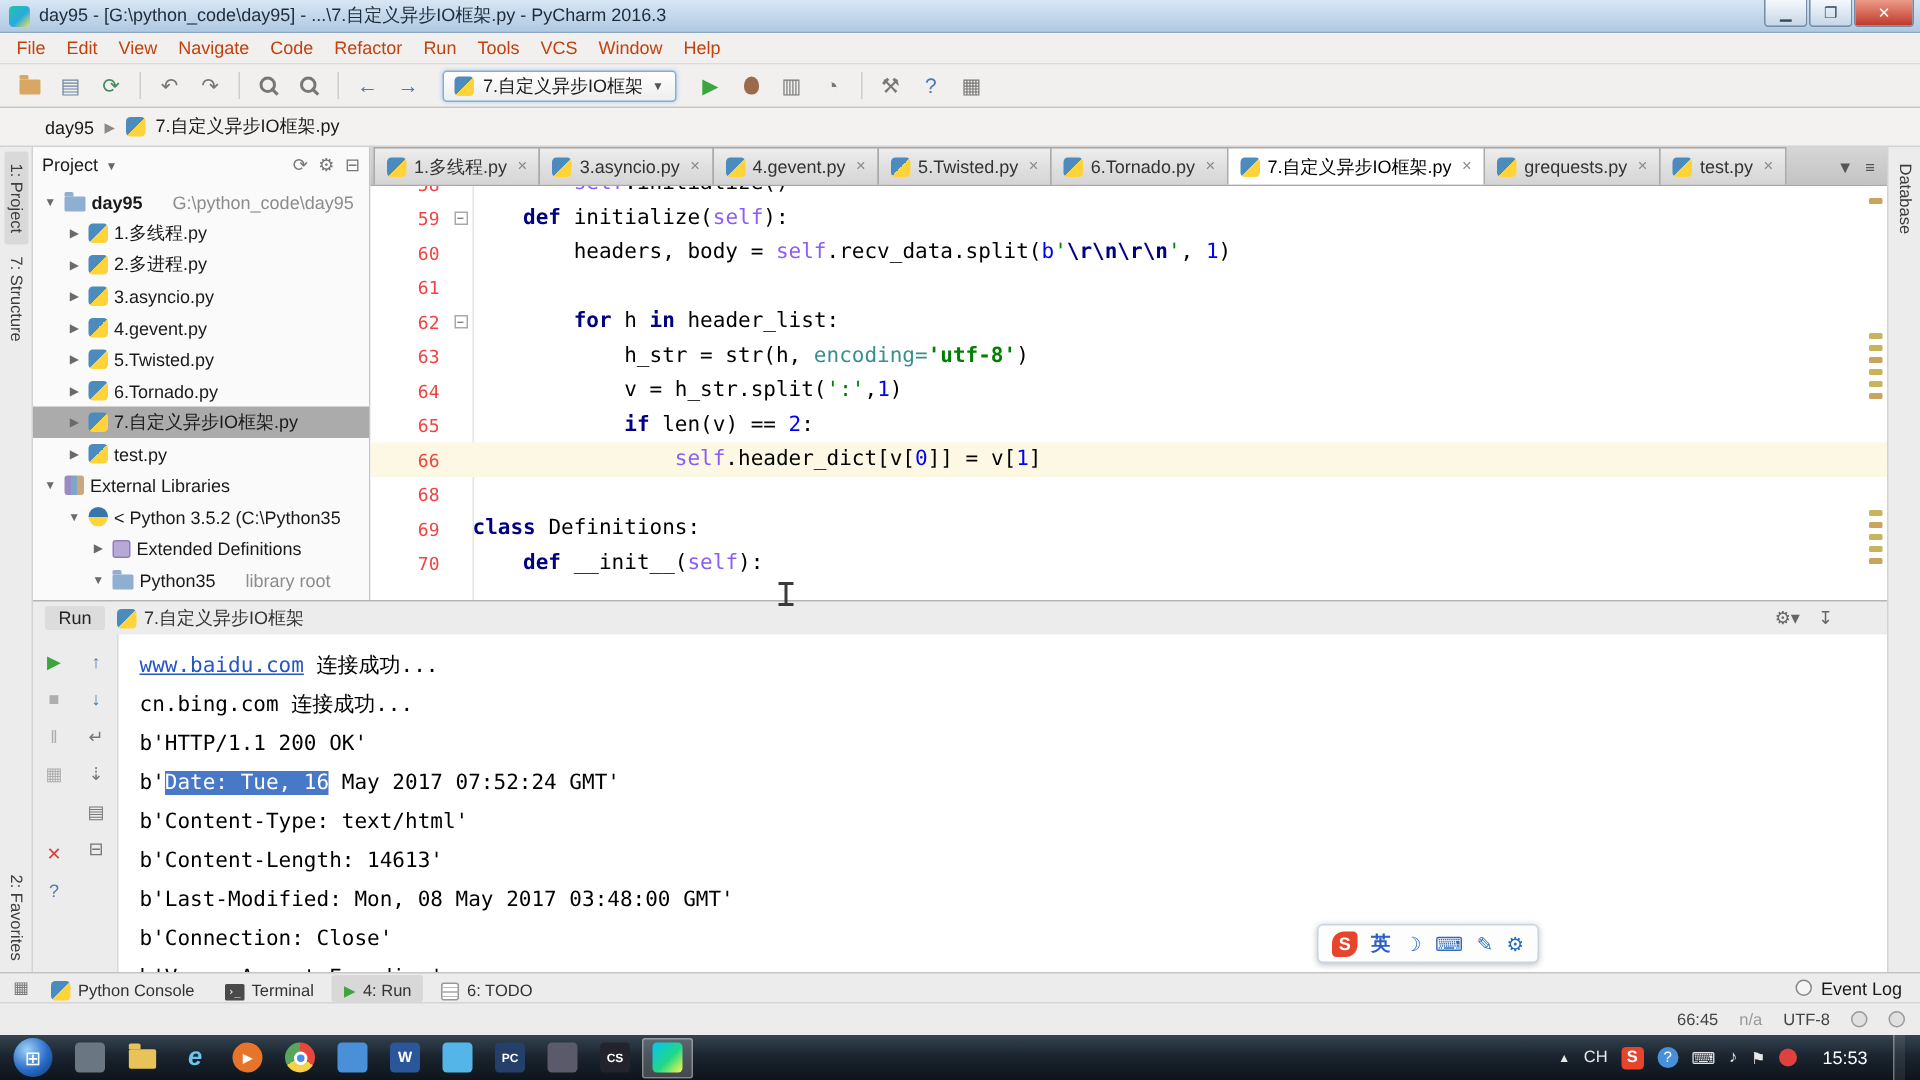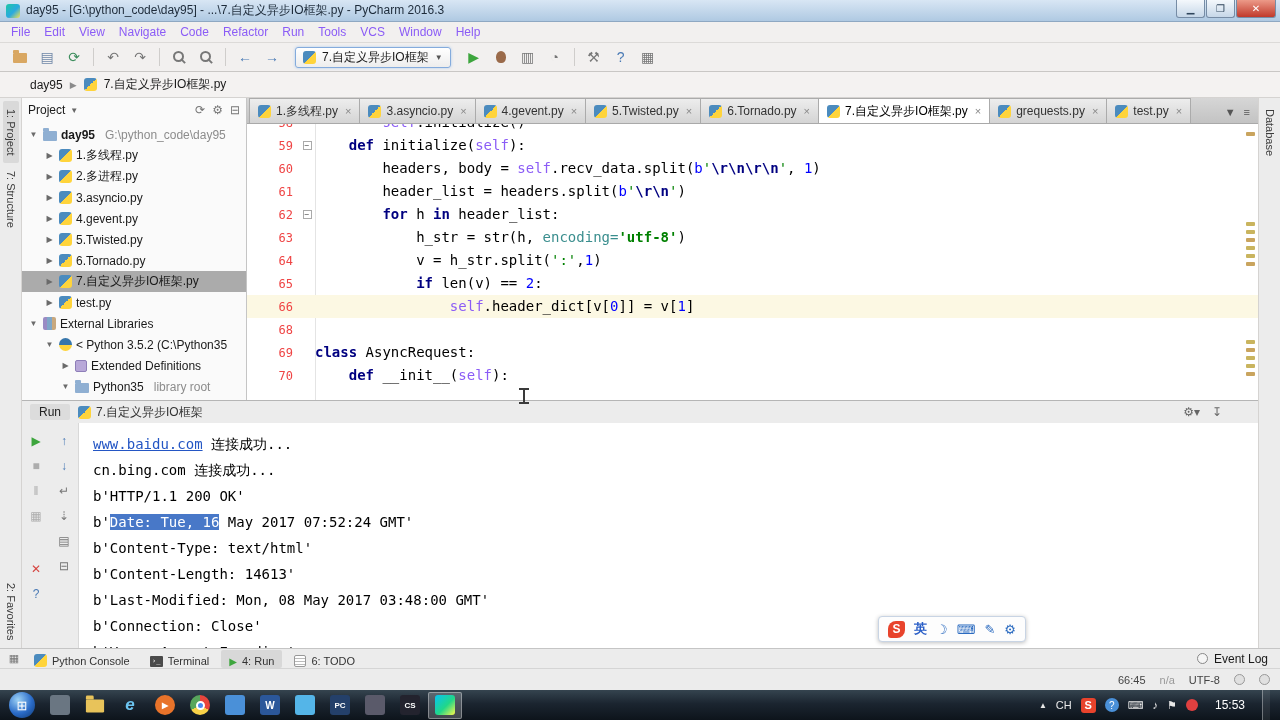--- a/index.html
+++ b/index.html
@@ -10,21 +10,21 @@
 
 .titlebar{height:22px;background:linear-gradient(#D8E6F4,#AFC9E2);display:flex;align-items:center;padding:0 0 0 6px;border-bottom:1px solid #8FA8C2;flex:none}
 .title-icon{width:14px;height:14px;border-radius:3px;background:linear-gradient(135deg,#1FC8A5 0%,#2AA9E0 55%,#F7E34D 100%);margin-right:6px;flex:none}
 .title-text{font-size:12px;color:#1d2b3a;white-space:nowrap;overflow:hidden}
 .win-btns{margin-left:auto;display:flex;height:18px;align-self:flex-start}
 .win-btn{width:29px;height:18px;border:1px solid #768CA5;border-top:none;background:linear-gradient(#F4F8FC,#C6D7E8);display:flex;align-items:center;justify-content:center;font-size:10px;color:#30465C;border-radius:0 0 3px 3px;margin-left:1px}
 .win-btn.close{background:linear-gradient(#EC9A88,#C0392B);color:#fff;width:40px;margin-right:4px}
 
 
 .menubar{height:21px;background:#F2F0EF;display:flex;align-items:center;padding-left:4px;border-bottom:1px solid #DCDAD8;flex:none}
-.menu-item{padding:2px 7px;font-size:12px;color:#8b5cf6}
+.menu-item{padding:2px 7px;font-size:12px;color:#c2410c}
 
 
 .toolbar{height:29px;background:#F2F0EF;display:flex;align-items:center;padding:0 8px;border-bottom:1px solid #C9C7C5;gap:3px;flex:none}
 .tb-icon{width:24px;height:22px;display:flex;align-items:center;justify-content:center;font-size:14px;color:#6E6E6E}
 .tb-sep{width:1px;height:18px;background:#CFCDCB;margin:0 4px}
 .combo{height:21px;border:1px solid #84ABDC;box-shadow:0 0 3px #AFCBEE;border-radius:3px;background:linear-gradient(#FFFFFF,#EDEDED);display:flex;align-items:center;padding:0 7px;gap:6px;margin:0 8px;min-width:155px}
 .combo .caret{font-size:8px;color:#555;margin-left:auto}
 .pyicon{width:13px;height:13px;border-radius:3px;background:linear-gradient(135deg,#4B8BBE 50%,#FFD43B 50%);flex:none}
 .fshape{width:14px;height:10px;border-radius:1px;position:relative;background:currentColor;margin-top:2px}
 .fshape::before{content:"";position:absolute;top:-3px;left:0;width:6px;height:3px;border-radius:1px 1px 0 0;background:currentColor}
@@ -54,21 +54,21 @@
 .project-header{height:24px;display:flex;align-items:center;padding:0 6px;gap:5px;flex:none}
 .project-title{font-size:12px;color:#1a1a1a}
 .ph-caret{font-size:8px;color:#666}
 .ph-icons{margin-left:auto;display:flex;gap:7px;color:#777;font-size:12px}
 .project-tree{flex:1;overflow:hidden;padding-top:2px}
 .tree-row{height:21px;display:flex;align-items:center;gap:4px;white-space:nowrap;overflow:hidden}
 .tree-row.selected{background:#ABABAB}
 .tree-arrow{width:11px;font-size:8px;color:#6a6a6a;text-align:center;flex:none}
 .tree-label{font-size:12px;color:#1a1a1a}
 .tree-label.bold{font-weight:bold}
-.tree-suffix{font-size:12px;color:#8C8C8C;margin-left:6px}
+.tree-suffix{font-size:12px;color:#8C8C8C;margin-left:16px}
 .ic-lib{width:13px;height:13px;background:linear-gradient(90deg,#9A8BC4 0 33%,#7FA6C8 33% 66%,#C8A87E 66%);border-radius:2px;flex:none}
 .ic-pylogo{width:13px;height:13px;border-radius:50%;background:linear-gradient(180deg,#3776AB 50%,#FFD43B 50%);flex:none}
 .ic-defs{width:12px;height:12px;background:#B8A8D8;border:1px solid #8E7EB8;border-radius:2px;flex:none}
 
 
 .editor-area{flex:1;display:flex;flex-direction:column;min-width:0;position:relative}
 .tab-strip{height:26px;background:linear-gradient(#D6D6D6,#C3C3C3);display:flex;align-items:flex-end;padding-left:2px;border-bottom:1px solid #A9A9A9;flex:none}
 .tab{height:25px;display:flex;align-items:center;gap:5px;padding:0 8px;background:linear-gradient(#EDEDED,#D4D4D4);border:1px solid #ABABAB;border-bottom:none;margin-right:-1px;font-size:12px;color:#333;white-space:nowrap}
 .tab.active{background:#FFFFFF;color:#000;position:relative;z-index:2}
 .tab-close{color:#888;font-size:11px;margin-left:2px}
@@ -354,28 +354,28 @@
               <div class="tab-strip-end">
                 <span>▼</span>
                 <span>≡</span>
               </div>
             </div>
           <div class="editor-body">
             <div id="editor-lines">
                 <div class="code-row"><span class="gutter-num">58</span><span class="fold"></span><span class="code"><span>        </span><span class="tk-self">self</span><span>.initialize()</span></span></div>
                 <div class="code-row"><span class="gutter-num">59</span><span class="fold"><span class="box">−</span></span><span class="code"><span>    </span><span class="tk-kw">def</span><span> initialize(</span><span class="tk-self">self</span><span>):</span></span></div>
                 <div class="code-row"><span class="gutter-num">60</span><span class="fold"></span><span class="code"><span>        headers, body = </span><span class="tk-self">self</span><span>.recv_data.split(</span><span class="tk-num">b</span><span class="tk-str">'</span><span class="tk-esc">\r\n\r\n</span><span class="tk-str">'</span><span>, </span><span class="tk-num">1</span><span>)</span></span></div>
-                <div class="code-row"><span class="gutter-num">61</span><span class="fold"></span><span class="code"><span>        header_list = headers.split(</span><span class="tk-num">b</span><span class="tk-str">'</span><span class="tk-esc">\r\n</span><span class="tk-str">'</span><span>)</span></span></div>
+                <div class="code-row"><span class="gutter-num">61</span><span class="fold"></span></div>
                 <div class="code-row"><span class="gutter-num">62</span><span class="fold"><span class="box">−</span></span><span class="code"><span>        </span><span class="tk-kw">for</span><span> h </span><span class="tk-kw">in</span><span> header_list:</span></span></div>
                 <div class="code-row"><span class="gutter-num">63</span><span class="fold"></span><span class="code"><span>            h_str = str(h, </span><span class="tk-kwarg">encoding=</span><span class="tk-strb">'utf-8'</span><span>)</span></span></div>
                 <div class="code-row"><span class="gutter-num">64</span><span class="fold"></span><span class="code"><span>            v = h_str.split(</span><span class="tk-str">':'</span><span>,</span><span class="tk-num">1</span><span>)</span></span></div>
                 <div class="code-row"><span class="gutter-num">65</span><span class="fold"></span><span class="code"><span>            </span><span class="tk-kw">if</span><span> len(v) == </span><span class="tk-num">2</span><span>:</span></span></div>
                 <div class="code-row caret-row"><span class="gutter-num">66</span><span class="fold"></span><span class="code"><span>                </span><span class="tk-self">self</span><span>.header_dict[v[</span><span class="tk-num">0</span><span>]] = v[</span><span class="tk-num">1</span><span>]</span></span></div>
                 <div class="code-row"><span class="gutter-num">68</span><span class="fold"></span><span class="code"></span></div>
-                <div class="code-row"><span class="gutter-num">69</span><span class="fold"></span><span class="code"><span class="tk-kw">class</span><span> AsyncRequest:</span></span></div>
+                <div class="code-row"><span class="gutter-num">69</span><span class="fold"></span><span class="code"><span class="tk-kw">class</span><span> Definitions:</span></span></div>
                 <div class="code-row"><span class="gutter-num">70</span><span class="fold"></span><span class="code"><span>    </span><span class="tk-kw">def</span><span> __init__(</span><span class="tk-self">self</span><span>):</span></span></div>
               </div>
             <div id="stripe-marks">
                 <div class="mark" style="top: 8px; background: rgb(201, 164, 94);"></div>
                 <div class="mark" style="top: 98px; background: rgb(201, 180, 94);"></div>
                 <div class="mark" style="top: 106px; background: rgb(201, 180, 94);"></div>
                 <div class="mark" style="top: 114px; background: rgb(201, 164, 94);"></div>
                 <div class="mark" style="top: 122px; background: rgb(201, 180, 94);"></div>
                 <div class="mark" style="top: 130px; background: rgb(201, 180, 94);"></div>
                 <div class="mark" style="top: 138px; background: rgb(201, 164, 94);"></div>

